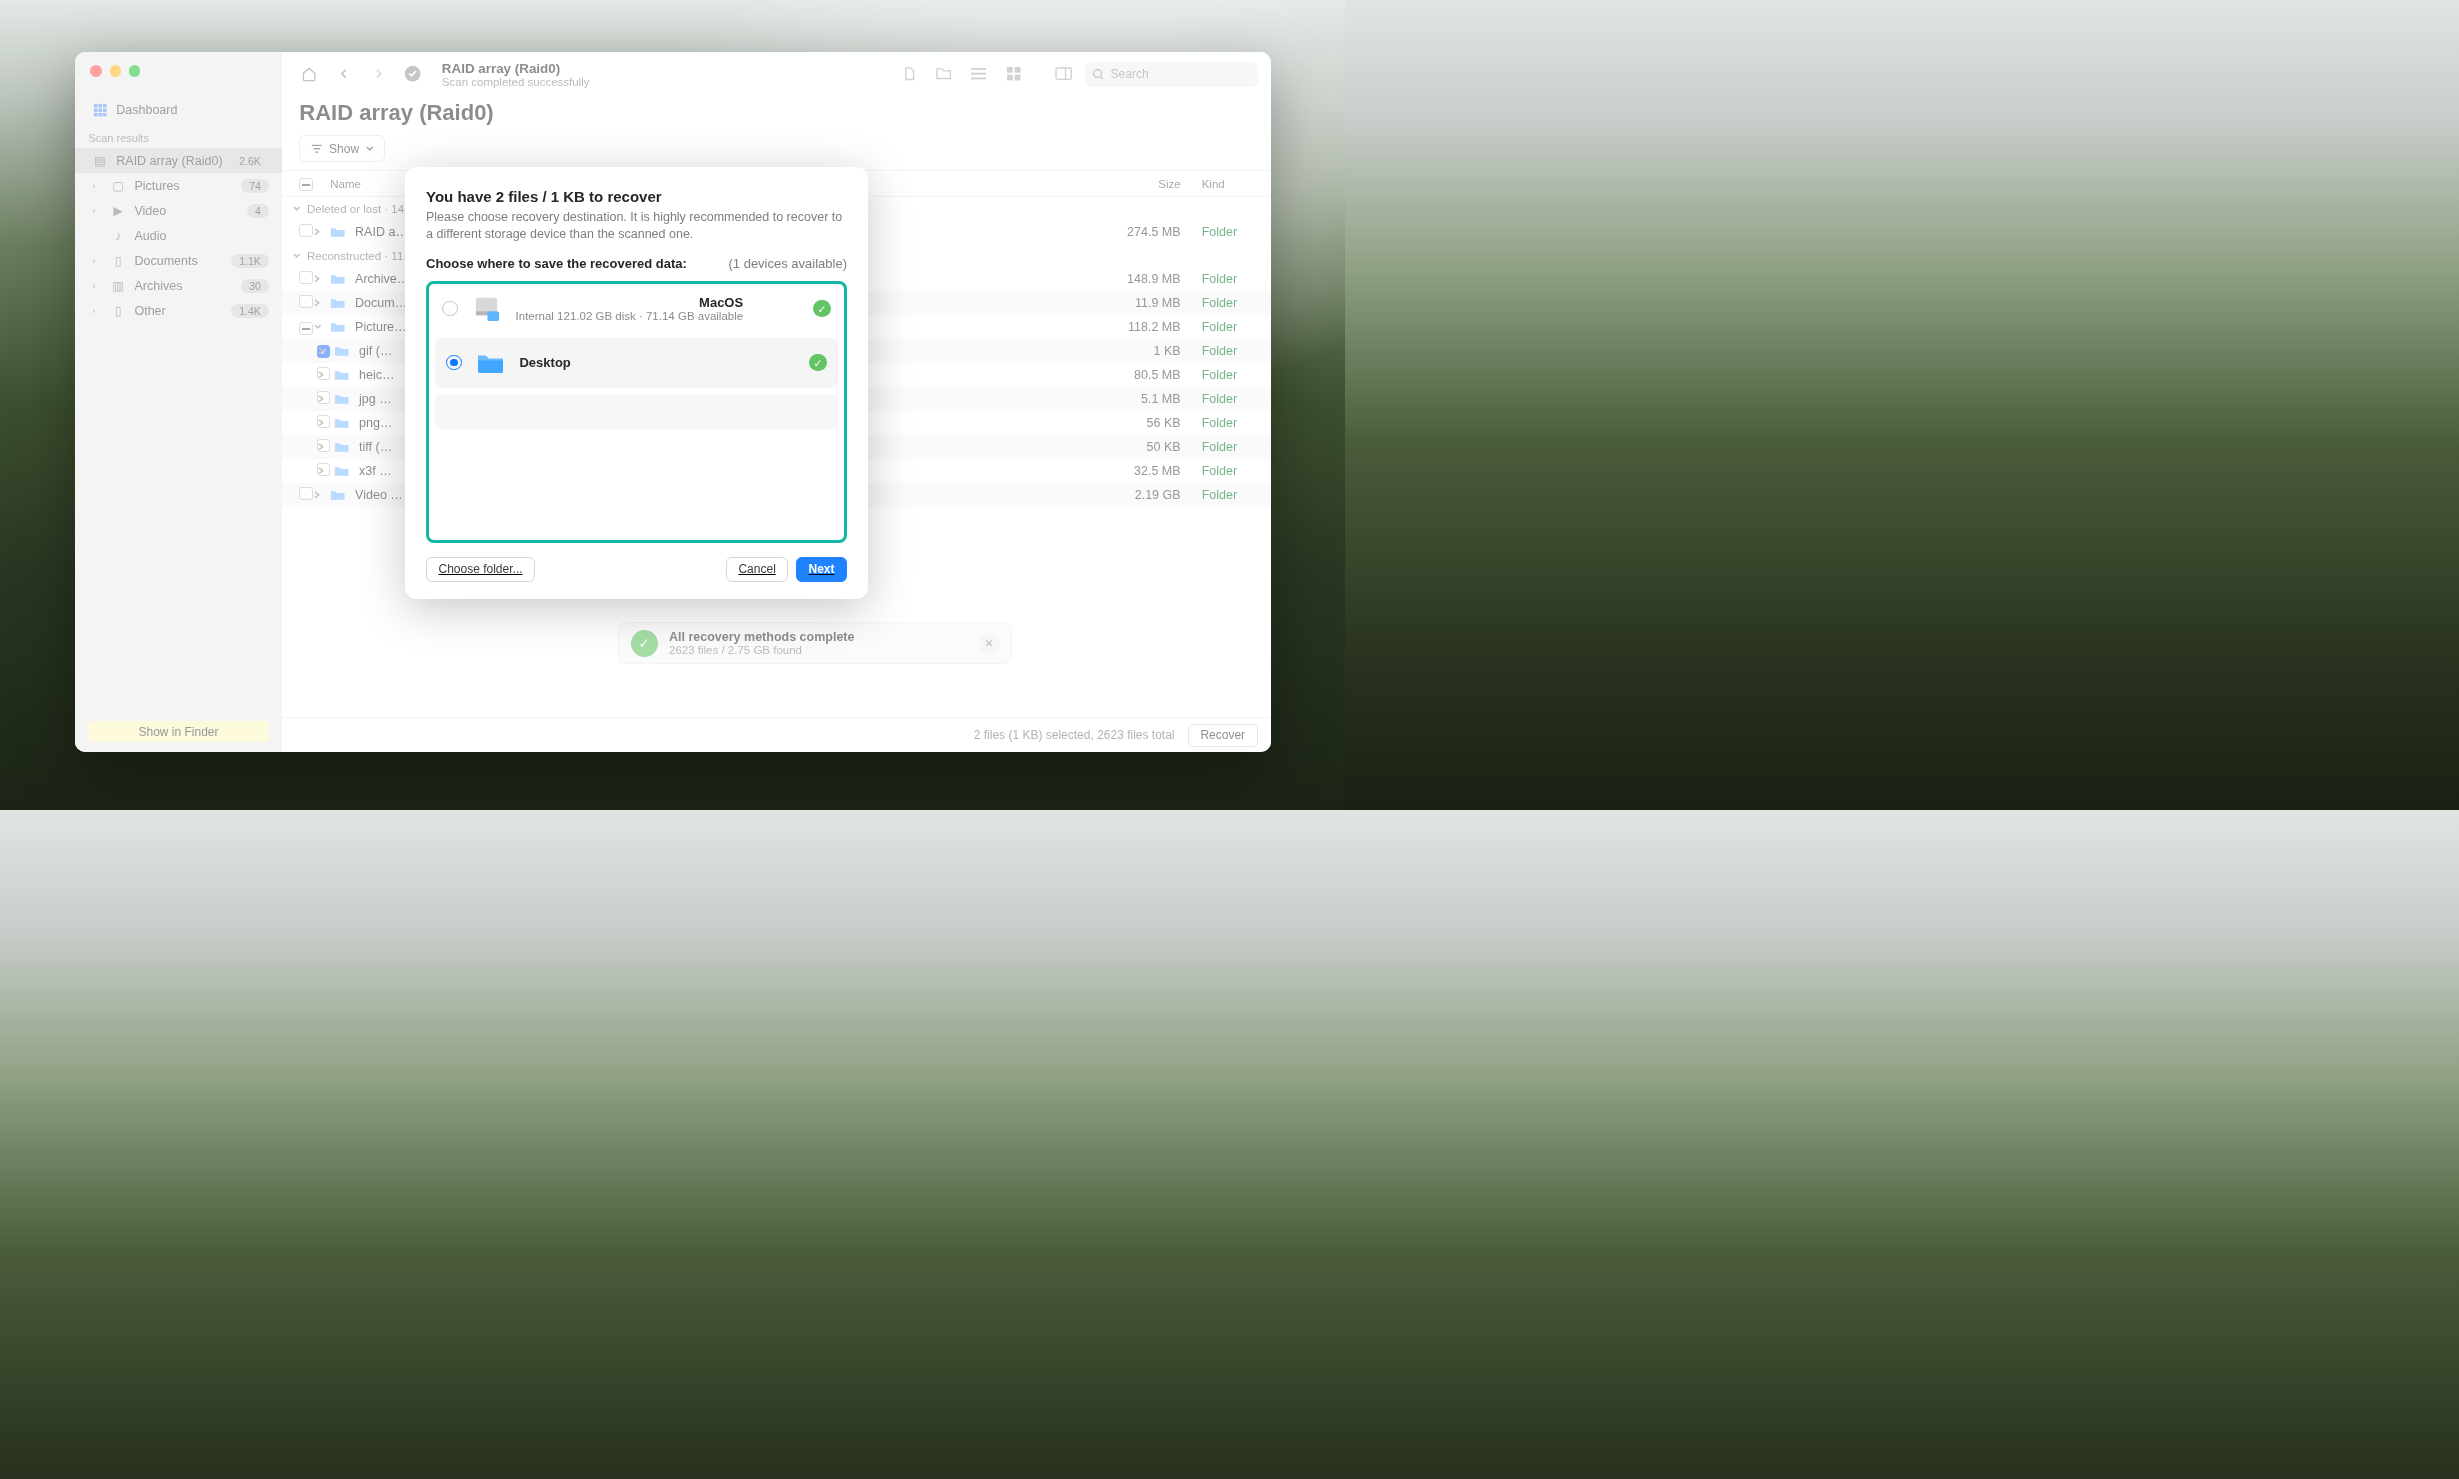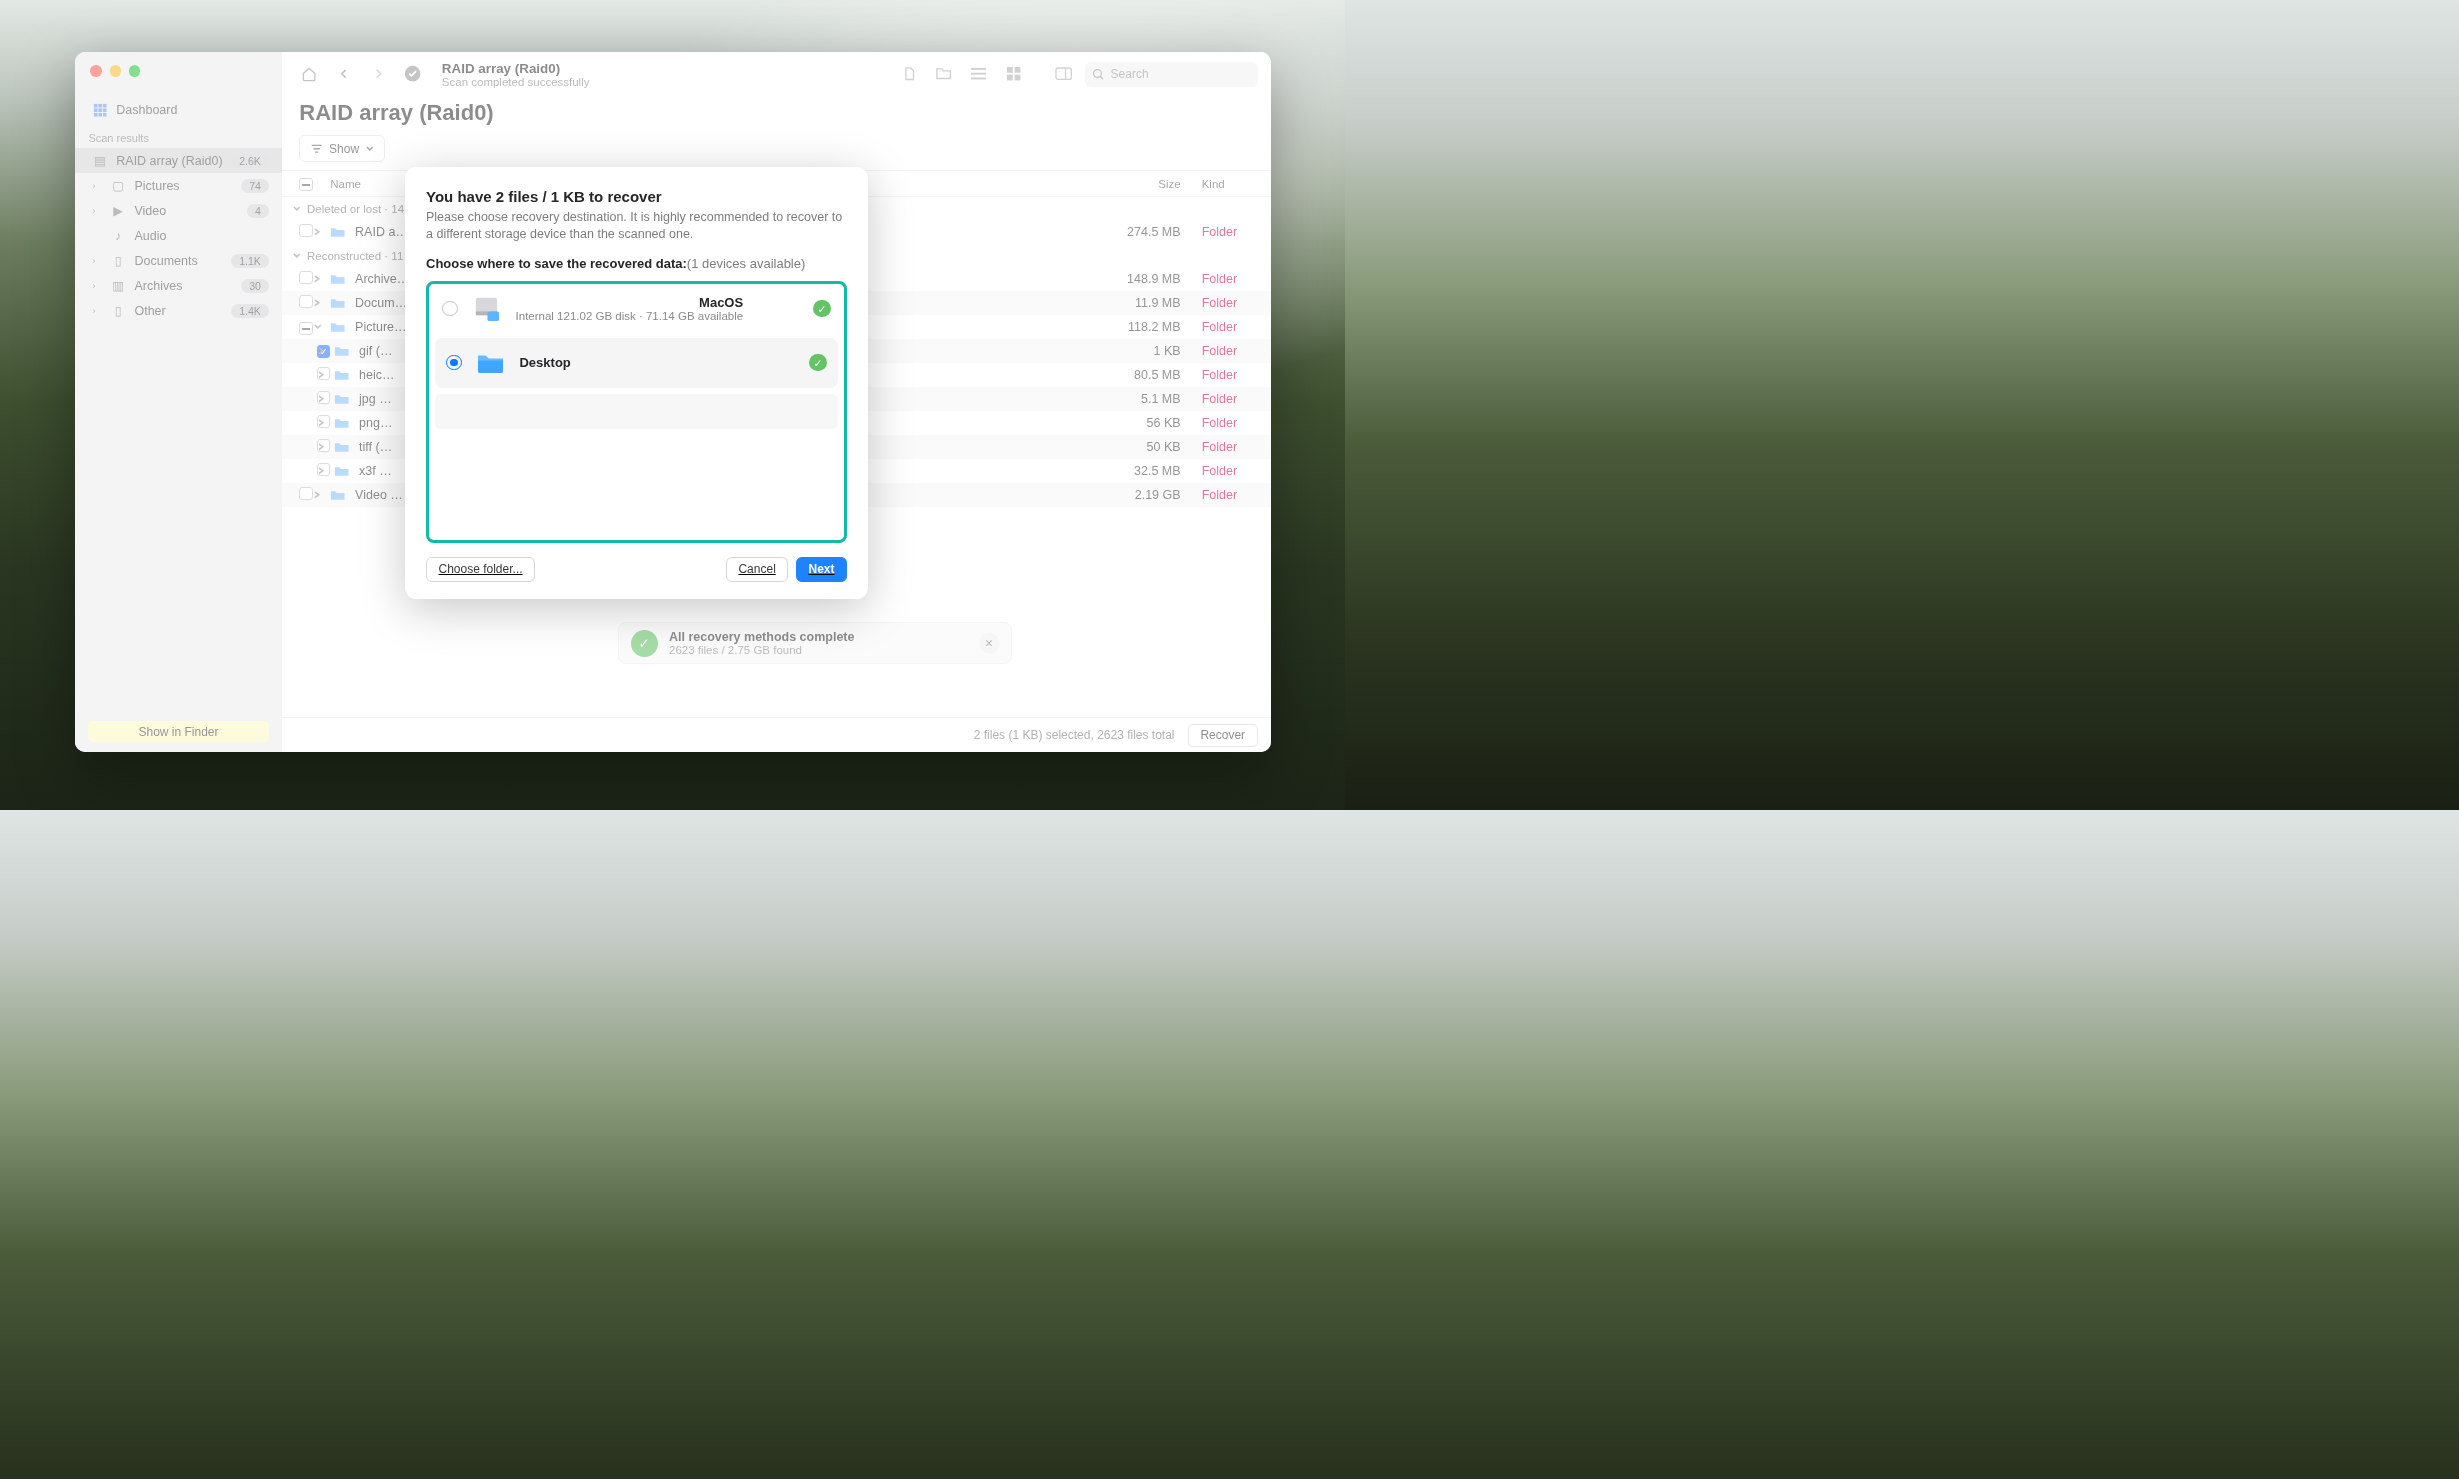--- a/index.html
+++ b/index.html
@@ -81,21 +81,21 @@
 .row { display: flex; align-items: center; height: 24px; font-size: 12.5px; color: #3a3a3c; }
 .row.alt { background: #f7f7f8; }
 .r-check { width: 31px; padding-left: 17.3px; }
 .checkbox { width: 13.4px; height: 13.4px; border: 1.2px solid #c3c3c5; border-radius: 2.9px; display: inline-flex; align-items: center; justify-content: center; background: #fff; }
 .checkbox.checked { background: #3478f6; border-color: #3478f6; color: #fff; font-size: 9.6px; }
 .checkbox.dash::before { content: ""; width: 7.7px; height: 1.9px; background: #6b6b6d; display: block; }
 .r-expand { width: 17.3px; color: #9a9a9c; font-size: 9.6px; text-align: center; }
 .r-folder-icon { width: 19px; color: #74b0ff; margin-right: 5.8px; }
 .r-name { flex: 1; }
 .r-size { width: 115px; text-align: right; padding-right: 13.4px; color: #4a4a4c; }
-.r-kind { width: 77px; padding-left: 7.7px; color: #be185d; }
+.r-kind { width: 77px; padding-left: 7.7px; color: #15803d; }
 
 .toast { position: absolute; left: 543px; bottom: 88px; width: 394px; height: 42px; background: #f9f9fa; border: 1px solid #ececee; border-radius: 7.7px; display: flex; align-items: center; padding: 0 11.5px; gap: 11.5px; }
 .toast-check { width: 27px; height: 27px; border-radius: 50%; background: #63c466; color: #fff; display: flex; align-items: center; justify-content: center; font-size: 13.4px; }
 .toast-body { flex: 1; }
 .toast-title { font-size: 12.5px; font-weight: 600; color: #3a3a3c; }
 .toast-sub { font-size: 11.5px; color: #8a8a8c; }
 .toast-close { width: 21px; height: 21px; border-radius: 50%; background: #f0f0f1; display: flex; align-items: center; justify-content: center; color: #8a8a8c; font-size: 10.6px; }
 
 .footer { height: 35px; border-top: 1px solid #ededee; display: flex; align-items: center; justify-content: flex-end; padding: 0 13.4px; gap: 13.4px; font-size: 12px; color: #7a7a7c; }
 .recover-btn { height: 23px; padding: 0 11.5px; border: 1px solid #d6d6d8; background: #fff; border-radius: 4.8px; font-size: 12px; color: #3a3a3c; }
@@ -108,21 +108,21 @@
   left: 405px; top: 167px;
   width: 463px; height: 432px;
   background: #ffffff;
   border-radius: 11.5px;
   box-shadow: 0 9.6px 46px rgba(0,0,0,0.22);
   padding: 21px 21px 17.3px;
   display: flex; flex-direction: column;
 }
 .modal-title { font-size: 15px; font-weight: 700; color: #272729; }
 .modal-desc { font-size: 12.5px; color: #7d7d7f; margin-top: 3.8px; line-height: 1.35; }
-.modal-subhead { display: flex; align-items: center; margin-top: 13.4px; font-size: 13px; }
+.modal-subhead { display: flex; align-items: center; justify-content: space-between; margin-top: 13.4px; font-size: 13px; }
 .modal-subhead b { font-weight: 700; color: #272729; }
 .modal-subhead span { color: #7d7d7f; }
 .dest-list { margin-top: 9.6px; border: 3px solid #14b8a6; border-radius: 7.7px; flex: 1; overflow: hidden; text-align: right; }
 .dest-row { display: flex; align-items: center; padding: 9.6px 13.4px; gap: 13.4px; }
 .dest-row.sel { background: #f5f5f6; border-radius: 7.7px; margin: 3.8px 5.8px; padding: 9.6px 11.5px; }
 .dest-radio { width: 15.4px; height: 15.4px; border-radius: 50%; border: 1.4px solid #c3c3c5; display: flex; align-items: center; justify-content: center; }
 .dest-radio.selected { border-color: #0a7aff; }
 .dest-radio.selected::after { content: ""; width: 7.7px; height: 7.7px; border-radius: 50%; background: #0a7aff; }
 .dest-icon { width: 31px; height: 31px; border-radius: 4.8px; display: flex; align-items: center; justify-content: center; }
 .dest-name { font-size: 13px; font-weight: 700; color: #272729; }

